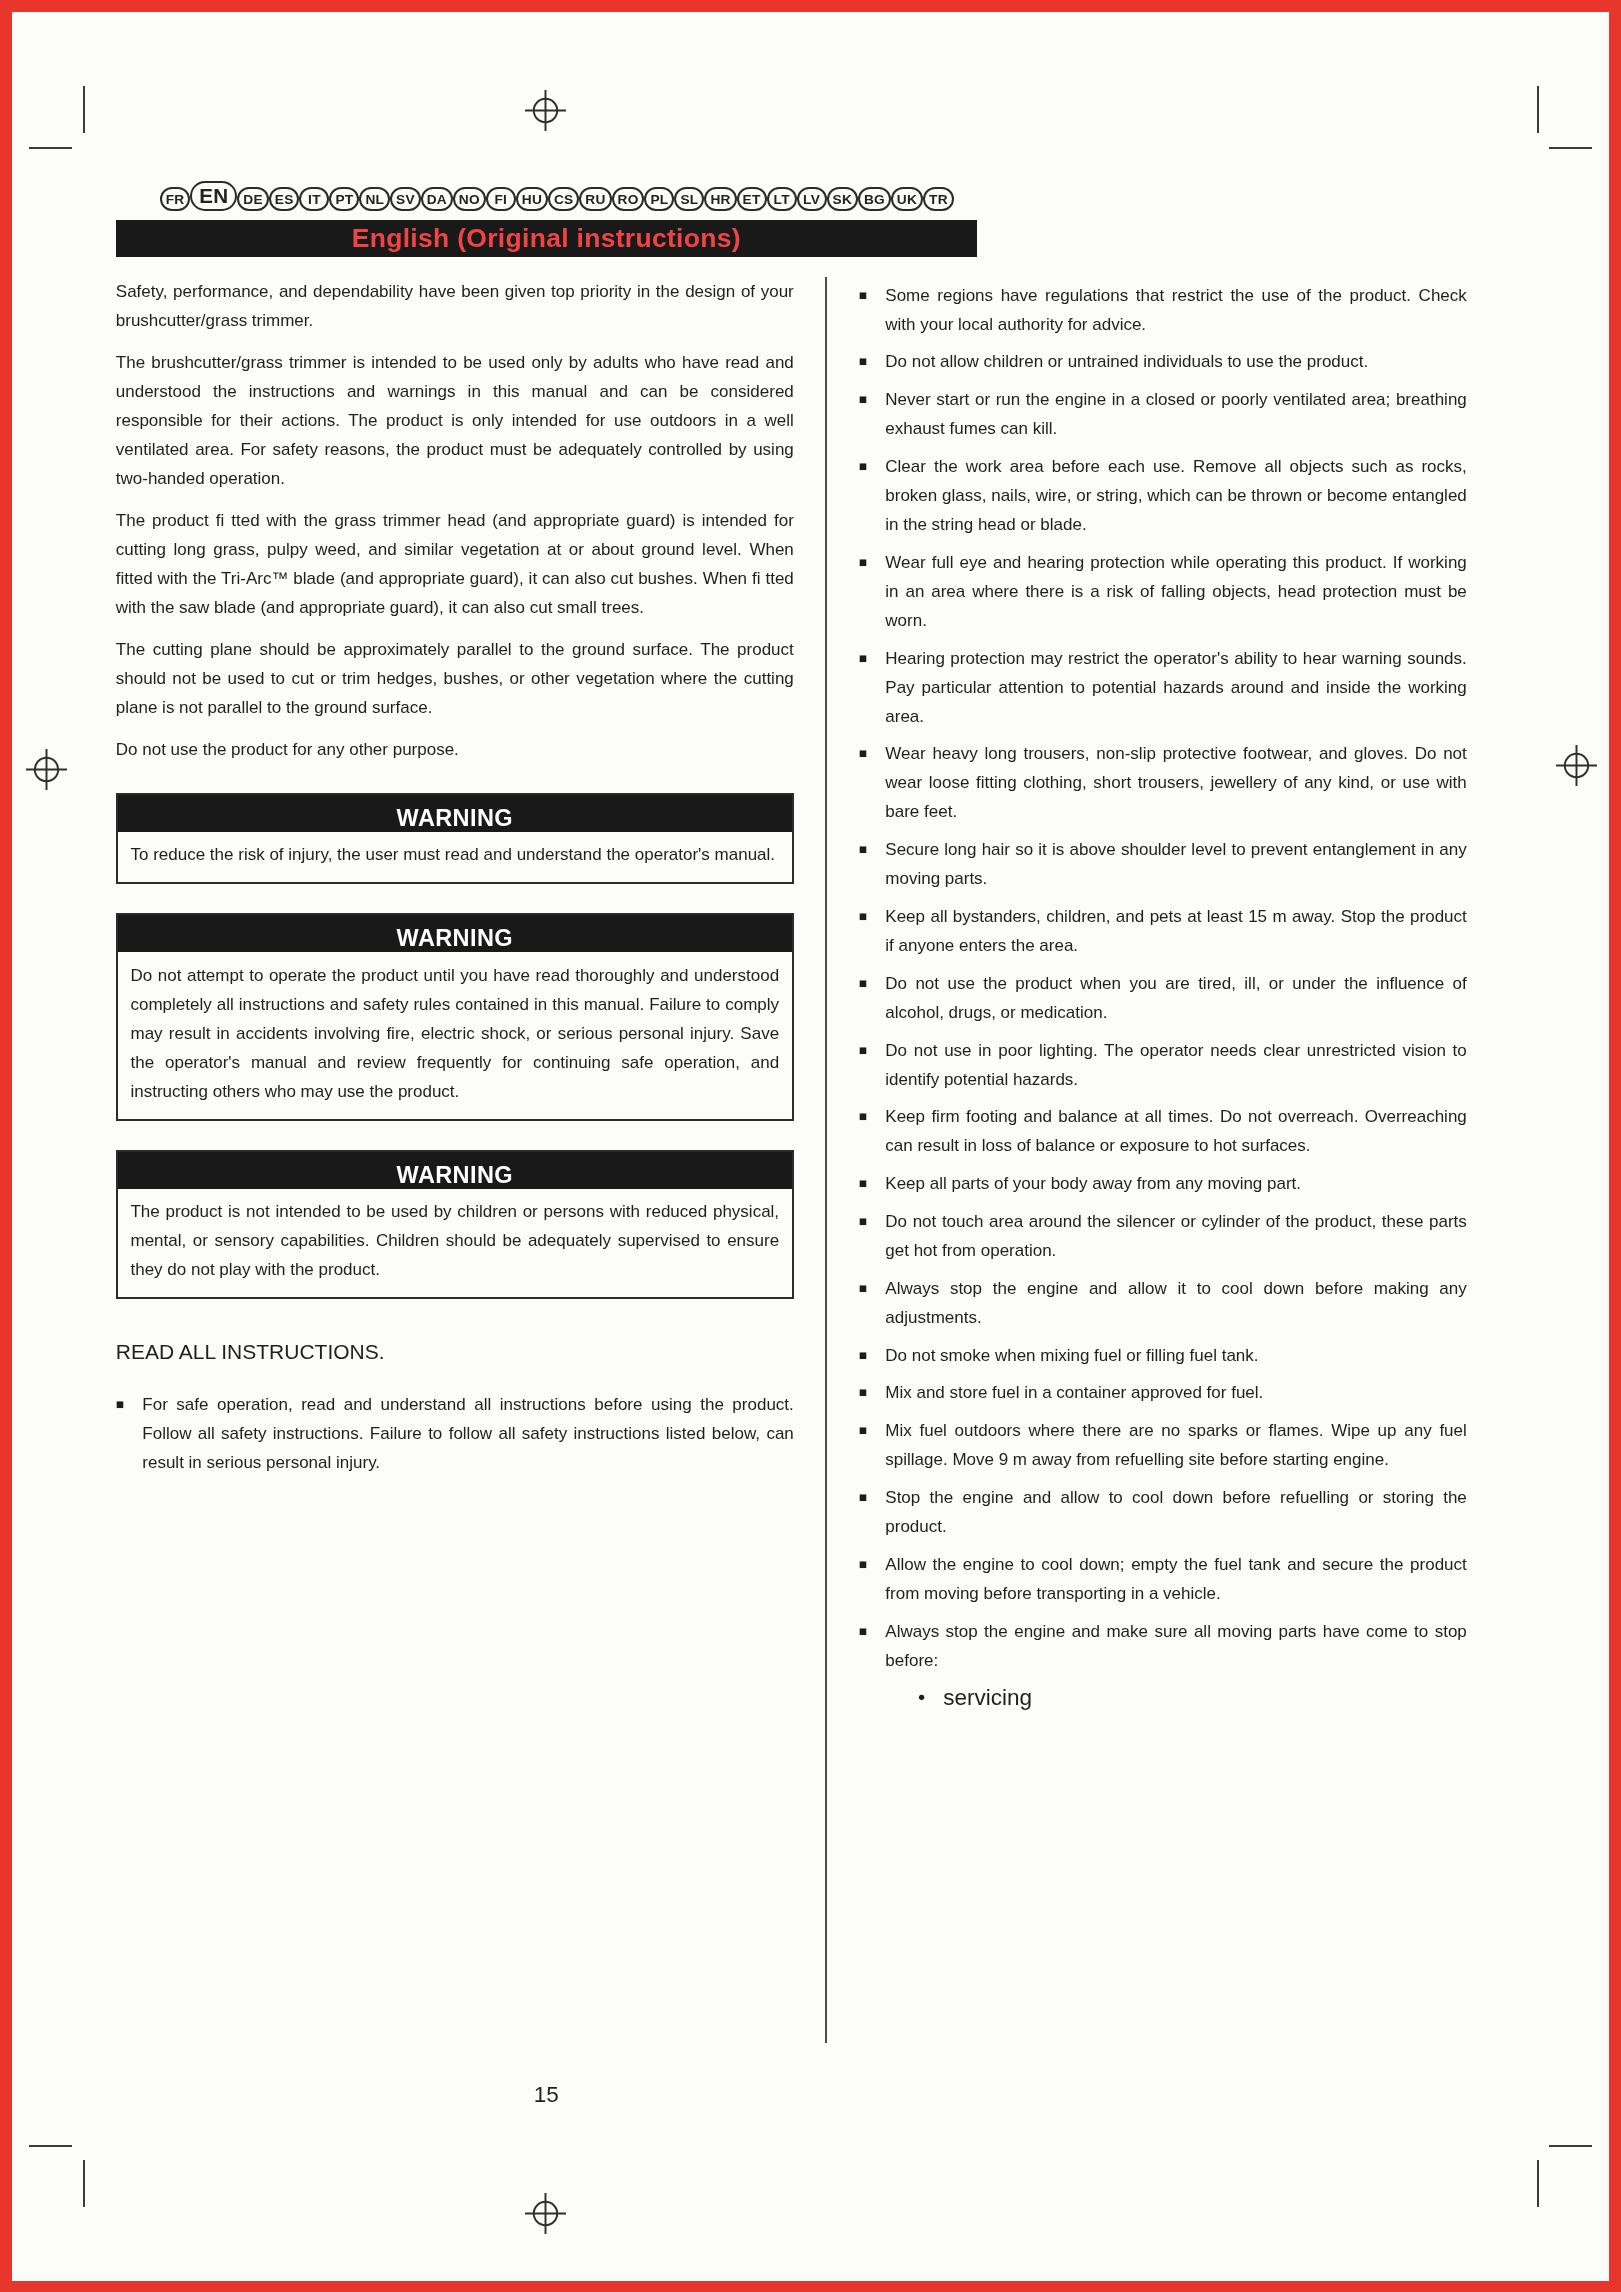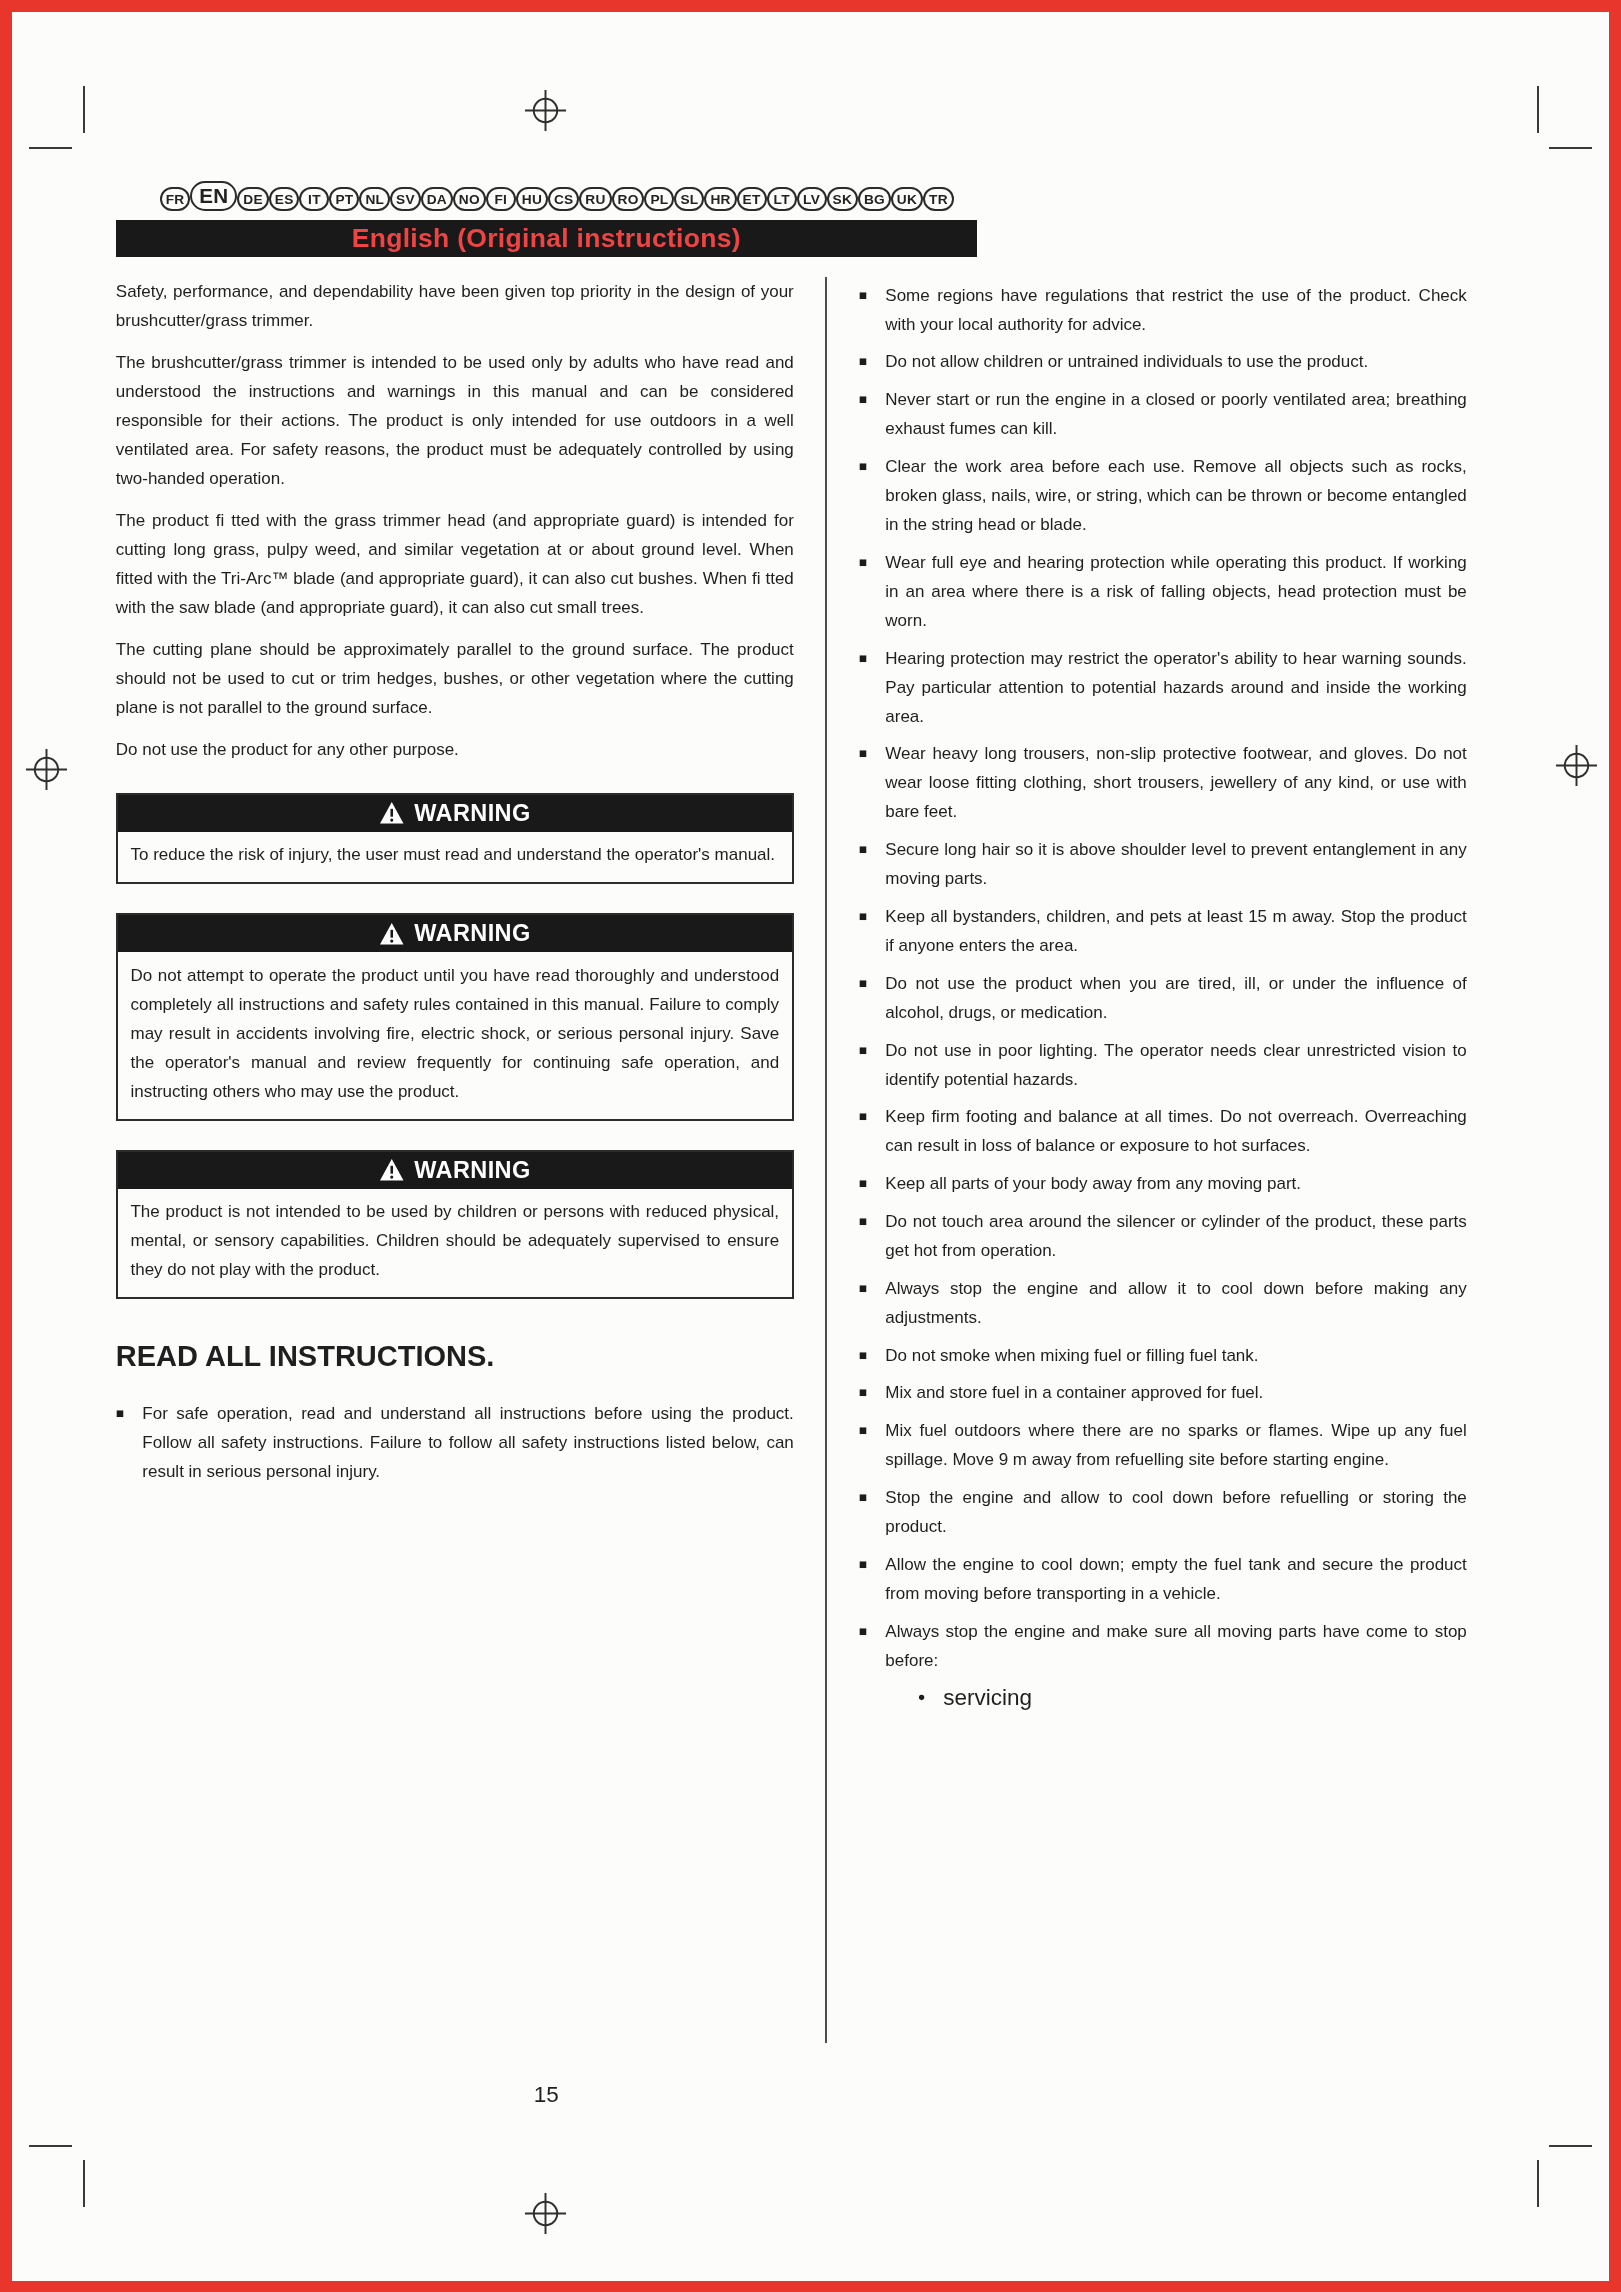--- a/index.html
+++ b/index.html
@@ -59,27 +59,27 @@
     background:var(--bar); color:#fff;
     font-size:22.5px; font-weight:700;
     height:35px; display:flex; align-items:center;
     padding:0 11.8px; margin:5.9px 0 15.7px;
   }
   .body-p { margin-bottom:12.7px; }
 
   .warning-box { border:2px solid #2c2c2c; margin:29px 0 5.9px; background:#fcfcfa; }
   .warning-head {
     background:var(--bar); height:37px;
-    display:flex; align-items:center; justify-content:center; gap:9.8px;
+    display:flex; align-items:center; justify-content:center; gap:9.8px;flex-direction:column;
   }
   .warning-title { color:#fff; font-weight:700; font-size:23.5px; letter-spacing:0.4px; }
   .warning-tri { width:25.5px; height:23.5px; }
   .warning-body { padding:8.8px 12.7px 12.7px; }
 
-  .read-all { font-size:29px; font-weight:700; margin:41px 0 25.5px; }
+  .read-all { font-size:21px; font-weight:400; margin:41px 0 25.5px; }
 
   ul.bullet-list { list-style:none; margin-top:13.7px; }
   .bullet-item { display:flex; margin-bottom:8.8px; }
   .sq { flex:0 0 26.5px; font-size:13.7px; line-height:29px; color:#1c1c1c; }
   .bullet-text { flex:1; }
 
   ul.sub-bullet-list { list-style:none; margin:2px 0 0 59px; }
   .sub-bullet-item { display:flex; font-size:22.5px; line-height:29px; }
   .dot { flex:0 0 25.5px; font-size:12.7px; line-height:29px; }
 

